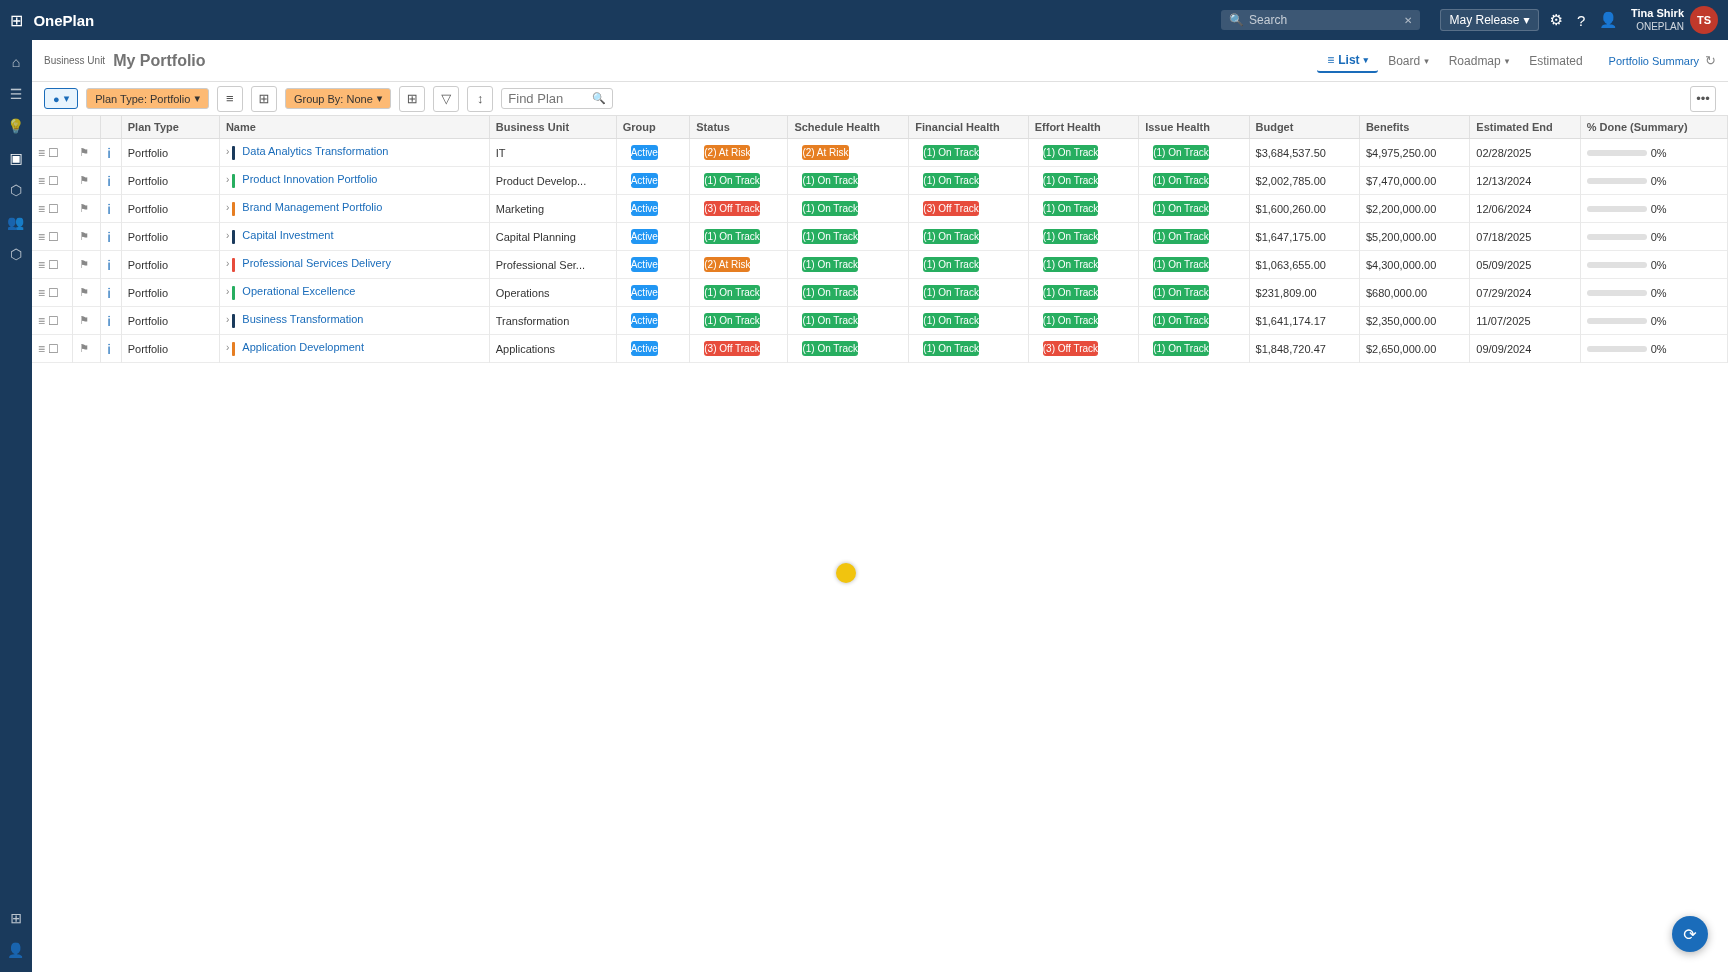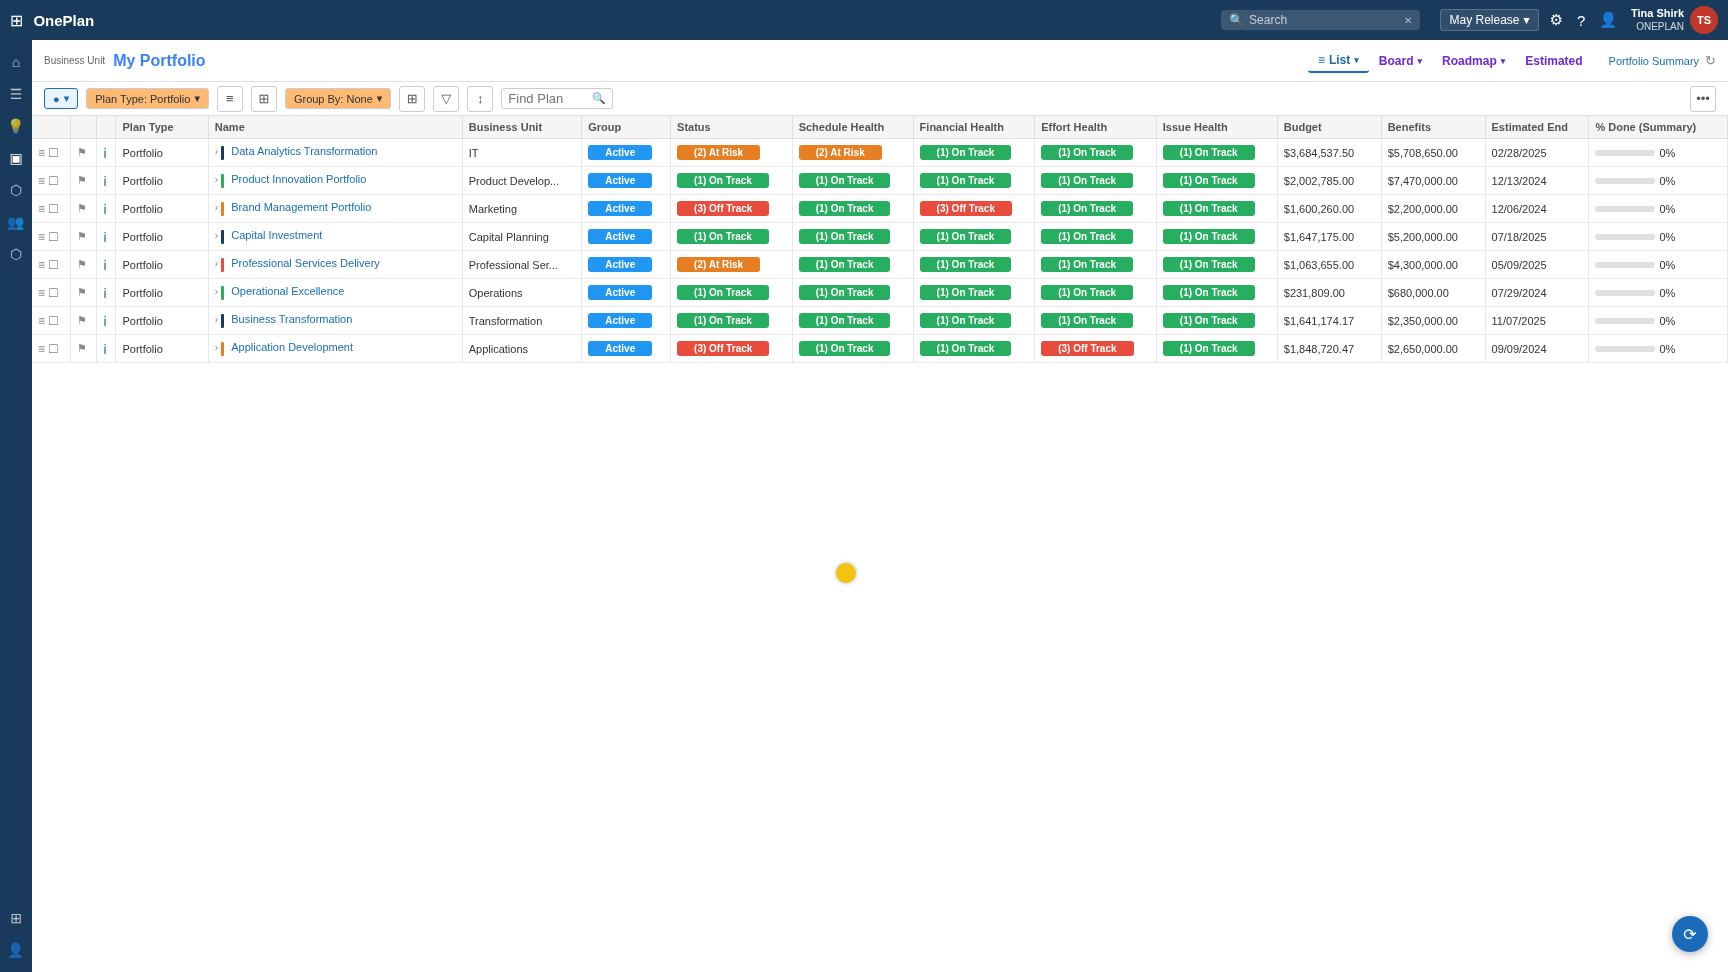--- a/index.html
+++ b/index.html
@@ -55,26 +55,26 @@
     .main { margin-left: 32px; margin-top: 40px; }
 
     
     .sub-header {
       background: white; border-bottom: 1px solid #e0e0e0;
       padding: 6px 12px; display: flex; align-items: center; justify-content: space-between;
       height: 42px;
     }
     .sub-header-left { display: flex; align-items: center; gap: 8px; }
     .breadcrumb { font-size: 10px; color: #666; }
-    .page-title { font-size: 16px; font-weight: 600; color: #3b82f6; }
+    .page-title { font-size: 16px; font-weight: 600; color: #737373; }
     .sub-header-right { display: flex; align-items: center; gap: 6px; }
     .view-tabs { display: flex; align-items: center; gap: 0; }
     .view-tab {
       padding: 4px 10px; font-size: 12px; cursor: pointer; border-radius: 3px;
-      color: #6d28d9; display: flex; align-items: center; gap: 4px; font-weight: bold;
+      color: #737373; display: flex; align-items: center; gap: 4px;
     }
     .view-tab.active { color: #1a6cba; border-bottom: 2px solid #1a6cba; font-weight: 600; }
     .portfolio-summary-link {
       font-size: 11px; color: #1a6cba; cursor: pointer; text-decoration: none;
       margin-left: 10px; font-weight: 500;
     }
 
     
     .toolbar {
       background: white; border-bottom: 1px solid #e0e0e0;
@@ -111,22 +111,22 @@
     }
     .row-icons { display: flex; align-items: center; gap: 3px; }
     .row-icon { font-size: 12px; color: #888; cursor: pointer; }
     .plus-icon { color: #1a6cba; font-size: 13px; }
     .expand-arrow { color: #888; font-size: 10px; cursor: pointer; }
     .plan-name { color: #1a6cba; cursor: pointer; font-weight: 500; }
     .name-bar { display: inline-block; width: 3px; height: 14px; margin-right: 4px; vertical-align: middle; border-radius: 1px; }
 
     
     .badge {
-      display: inline-block; padding: 2px 17px; border-radius: 3px;
-      font-size: 10px; font-weight: 700; white-space: nowrap;
+      display: inline-block; padding: 2px 0; border-radius: 3px;
+      font-size: 10px; font-weight: 400; white-space: nowrap; margin-left: 8px;
     }
     .badge-green { background: #27ae60; color: white; text-align: right; }
     .badge-orange { background: #e67e22; color: white; }
     .badge-red { background: #e74c3c; color: white; }
     .badge-active { background: #2196f3; color: white; }
 
     
     .progress-bar-wrap { display: flex; align-items: center; gap: 4px; }
     .progress-bar { width: 60px; height: 6px; background: #e0e0e0; border-radius: 3px; overflow: hidden; }
     .progress-fill { height: 100%; background: #1a6cba; border-radius: 3px; }
@@ -304,21 +304,21 @@
       <td>
         <span class="badge badge-green">(1) On Track</span>
       </td>
       <td>
         <span class="badge badge-green">(1) On Track</span>
       </td>
       <td>
         <span class="badge badge-green">(1) On Track</span>
       </td>
       <td>$3,684,537.50</td>
-      <td>$5,708,650.00</td>
+      <td>$4,975,250.00</td>
       <td>02/28/2025</td>
       <td>
         <div class="progress-bar-wrap">
           <div class="progress-bar">
             <div class="progress-fill" style="width:0%"></div>
           </div>
           <span>0%</span>
         </div>
       </td>
     </tr>

